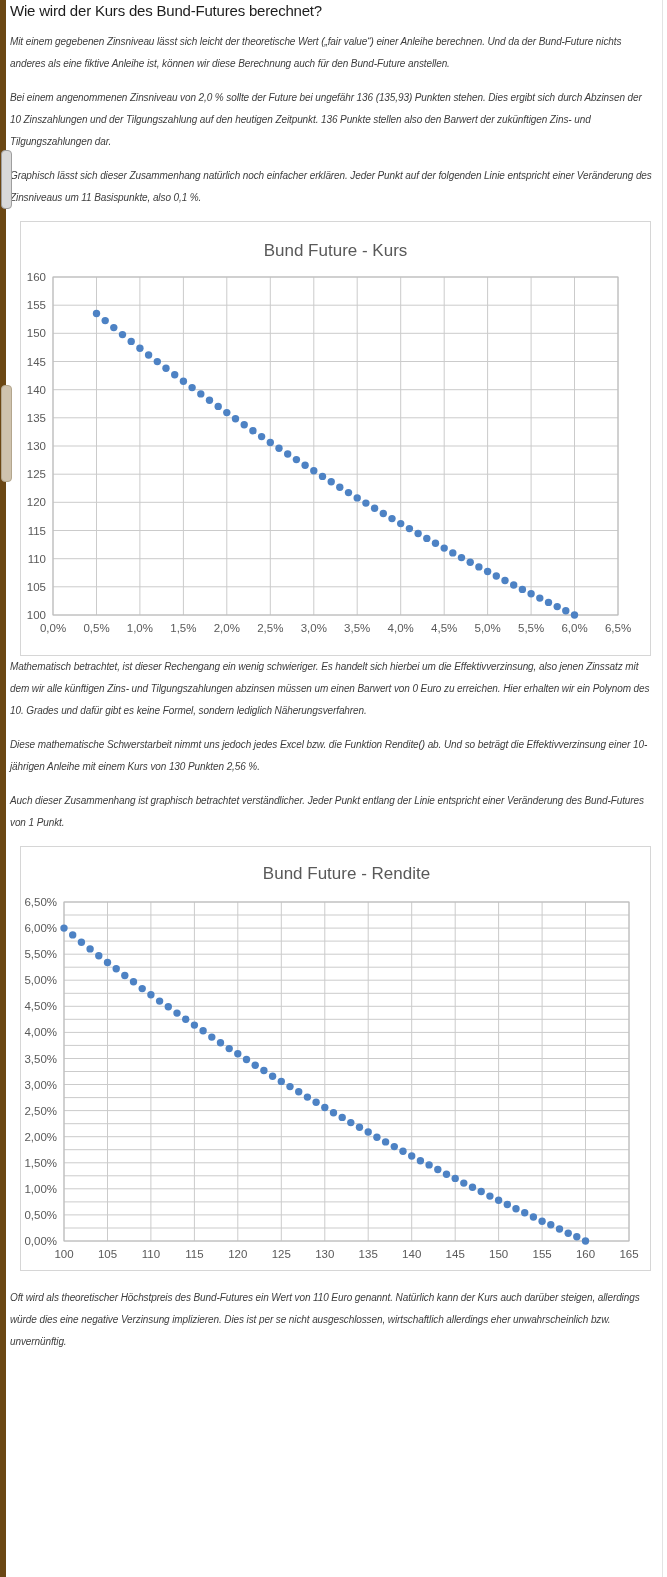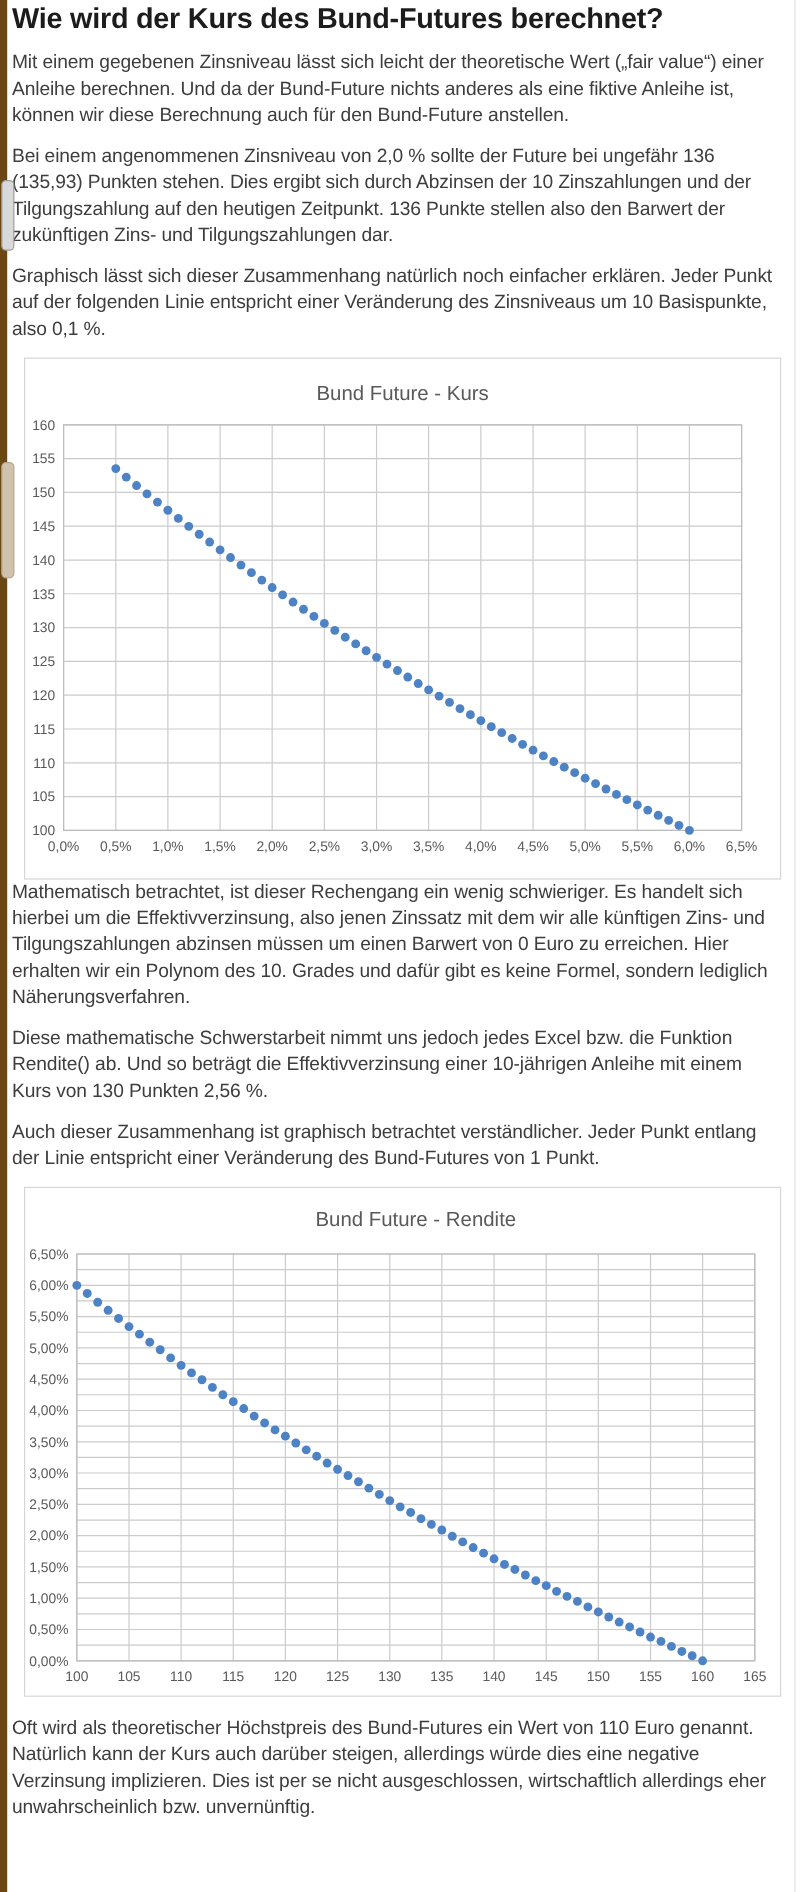--- a/index.html
+++ b/index.html
@@ -3,25 +3,25 @@
 <meta charset="utf-8">
 <style>
   html,body{margin:0;padding:0;}
   body{
     width:667px;min-height:1577px;position:relative;background:#ffffff;
     font-family:"Liberation Sans","DejaVu Sans",sans-serif;color:#3d3d3d;
     overflow-x:hidden;
   }
   .page{padding:2px 14px 10px 10px;position:relative;}
   .section-heading{
-    font-size:24px;font-weight:bold;color:#1c1c1c;margin:0 0 12px 0;
+    font-size:15px;font-weight:normal;color:#1c1c1c;margin:0 0 12px 0;
     letter-spacing:-0.2px;line-height:1.15;
   }
   .section-heading.second{margin-top:42px;}
-  p.body-text{font-size:16px;line-height:22px;margin:0 0 12px 0;letter-spacing:-0.1px;}
+  p.body-text{font-size:10px;line-height:22px;margin:0 0 12px 0;letter-spacing:-0.1px;font-style:italic;}
   p.body-text.closing{margin-top:16px;}
   .chart-card{
     border:1px solid #d6d6d6;background:#ffffff;width:629px;margin:2px 0 0 10px;
   }
   .chart-card + .section-heading{margin-top:44px;}
   .chart-card svg{display:block;}
   svg text{font-family:"Liberation Sans","DejaVu Sans",sans-serif;fill:#595959;}
   
   .left-stripe{position:absolute;left:0;top:0;width:6px;height:100%;background:#6b4714;z-index:5;}
   .scroll-thumb{position:absolute;left:1px;top:150px;width:9px;height:57px;background:#d9d9d9;
@@ -36,21 +36,21 @@
 <div class="scroll-thumb"></div>
 <div class="scroll-thumb tan"></div>
 <div class="right-edge-line"></div>
 
 <div class="page">
 
   <h2 class="section-heading">Wie wird der Kurs des Bund-Futures berechnet?</h2>
 
   <p class="body-text">Mit einem gegebenen Zinsniveau lässt sich leicht der theoretische Wert („fair value“) einer Anleihe berechnen. Und da der Bund-Future nichts anderes als eine fiktive Anleihe ist, können wir diese Berechnung auch für den Bund-Future anstellen.</p>
   <p class="body-text">Bei einem angenommenen Zinsniveau von 2,0 % sollte der Future bei ungefähr 136 (135,93) Punkten stehen. Dies ergibt sich durch Abzinsen der 10 Zinszahlungen und der Tilgungszahlung auf den heutigen Zeitpunkt. 136 Punkte stellen also den Barwert der zukünftigen Zins- und Tilgungszahlungen dar.</p>
-  <p class="body-text">Graphisch lässt sich dieser Zusammenhang natürlich noch einfacher erklären. Jeder Punkt auf der folgenden Linie entspricht einer Veränderung des Zinsniveaus um 10 Basispunkte, also 0,1 %.</p>
+  <p class="body-text">Graphisch lässt sich dieser Zusammenhang natürlich noch einfacher erklären. Jeder Punkt auf der folgenden Linie entspricht einer Veränderung des Zinsniveaus um 11 Basispunkte, also 0,1 %.</p>
 
   <div class="chart-card">
     <svg width="629" height="433" viewBox="0 0 629 433">
         <line x1="32.0" x2="32.0" y1="55" y2="393" stroke="#cbcbcb" stroke-width="1"></line>
         <line x1="75.5" x2="75.5" y1="55" y2="393" stroke="#cbcbcb" stroke-width="1"></line>
         <line x1="118.9" x2="118.9" y1="55" y2="393" stroke="#cbcbcb" stroke-width="1"></line>
         <line x1="162.4" x2="162.4" y1="55" y2="393" stroke="#cbcbcb" stroke-width="1"></line>
         <line x1="205.8" x2="205.8" y1="55" y2="393" stroke="#cbcbcb" stroke-width="1"></line>
         <line x1="249.3" x2="249.3" y1="55" y2="393" stroke="#cbcbcb" stroke-width="1"></line>
         <line x1="292.8" x2="292.8" y1="55" y2="393" stroke="#cbcbcb" stroke-width="1"></line>

